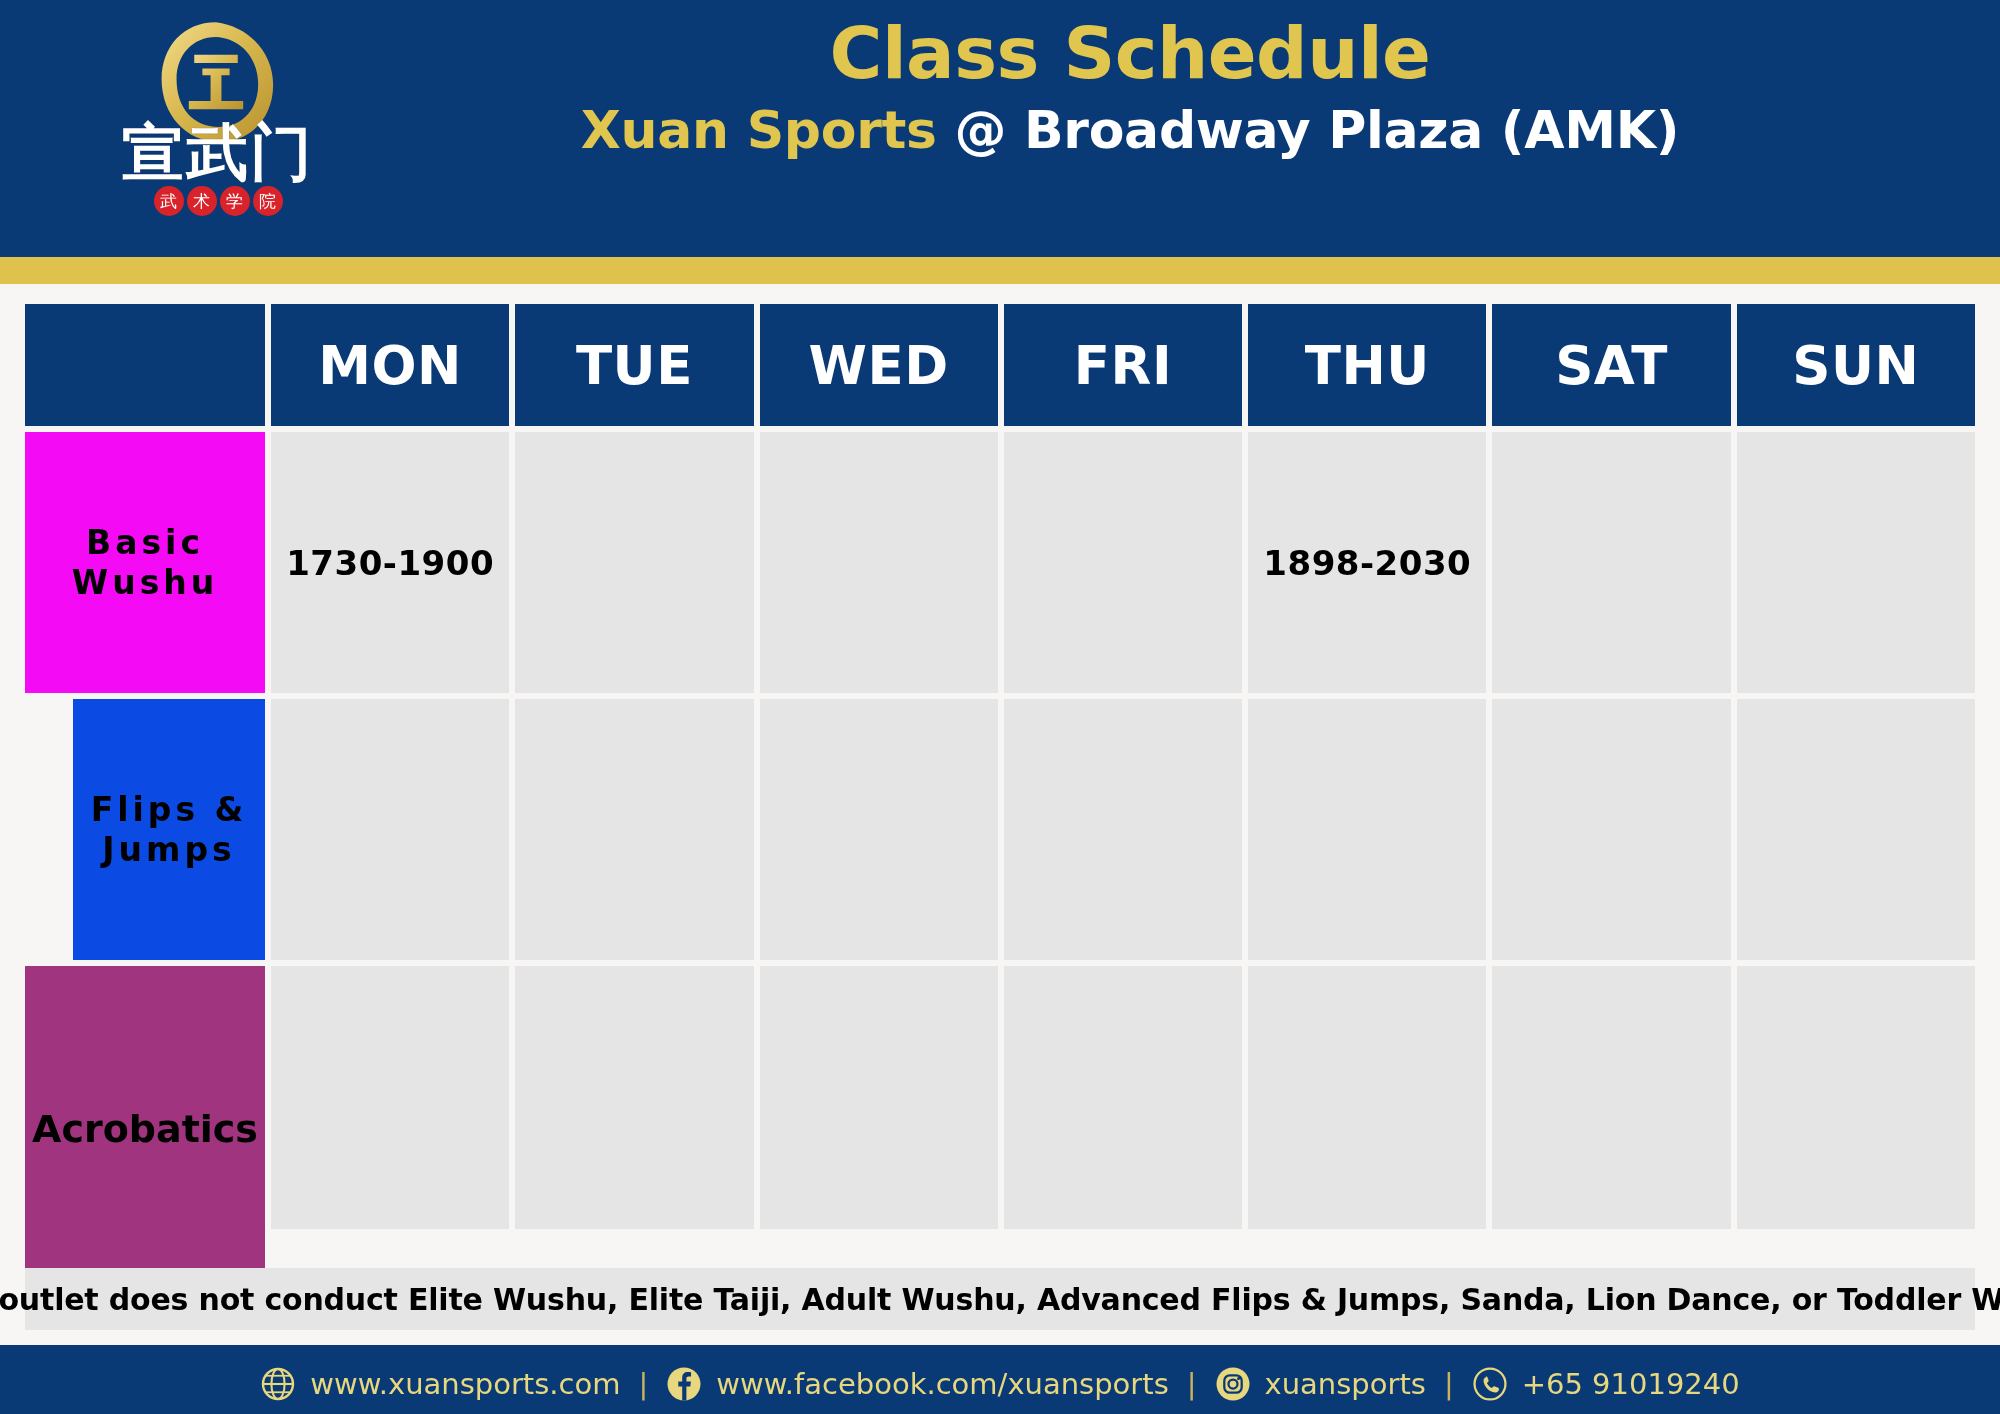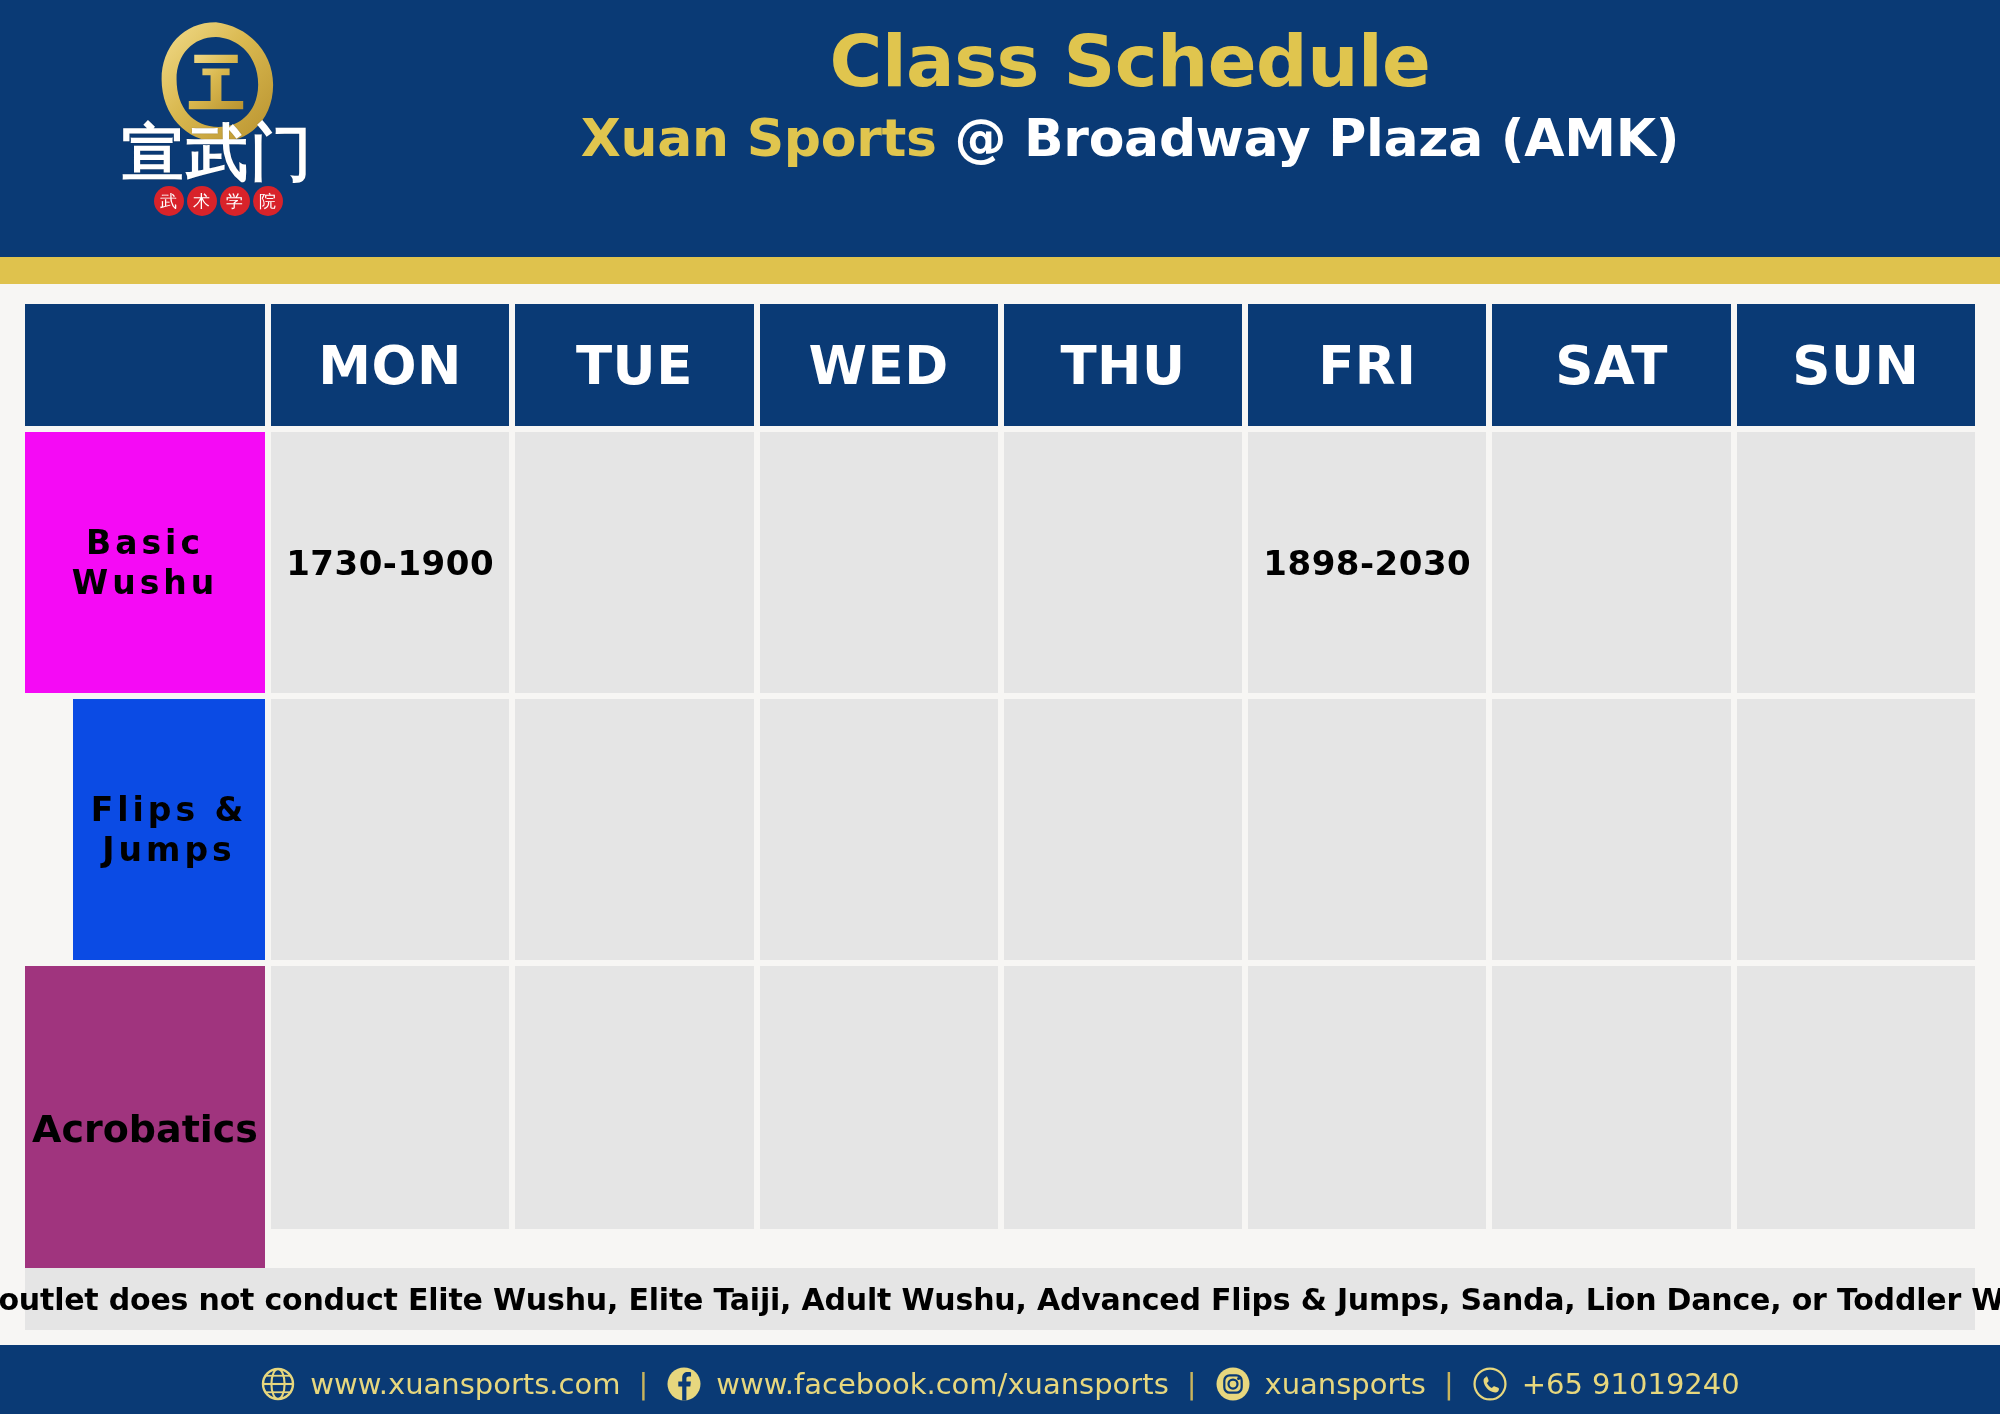--- a/index.html
+++ b/index.html
@@ -77,21 +77,21 @@
     color: #FFFFFF;
     font-family: "DejaVu Sans", sans-serif;
     font-size: 17px;
     line-height: 30px;
     text-align: center;
   }
 
   .title-block {
     position: absolute;
     left: 330px;
-    top: 18px;
+    top: 10px;
     width: 1600px;
     text-align: center;
   }
   .title-main {
     font-family: "DejaVu Sans", sans-serif;
     font-size: 72px;
     font-weight: 700;
     color: #E0C54E;
     letter-spacing: -0.5px;
     line-height: 1.22;
@@ -283,24 +283,24 @@
       <div class="hcell">
           <span>MON</span>
         </div>
       <div class="hcell">
           <span>TUE</span>
         </div>
       <div class="hcell">
           <span>WED</span>
         </div>
       <div class="hcell">
+          <span>FRI</span>
+        </div>
+      <div class="hcell">
           <span>THU</span>
-        </div>
-      <div class="hcell">
-          <span>FRI</span>
         </div>
       <div class="hcell">
           <span>SAT</span>
         </div>
       <div class="hcell">
           <span>SUN</span>
         </div>
 
       <div class="rowlabel r0">
         <div>

